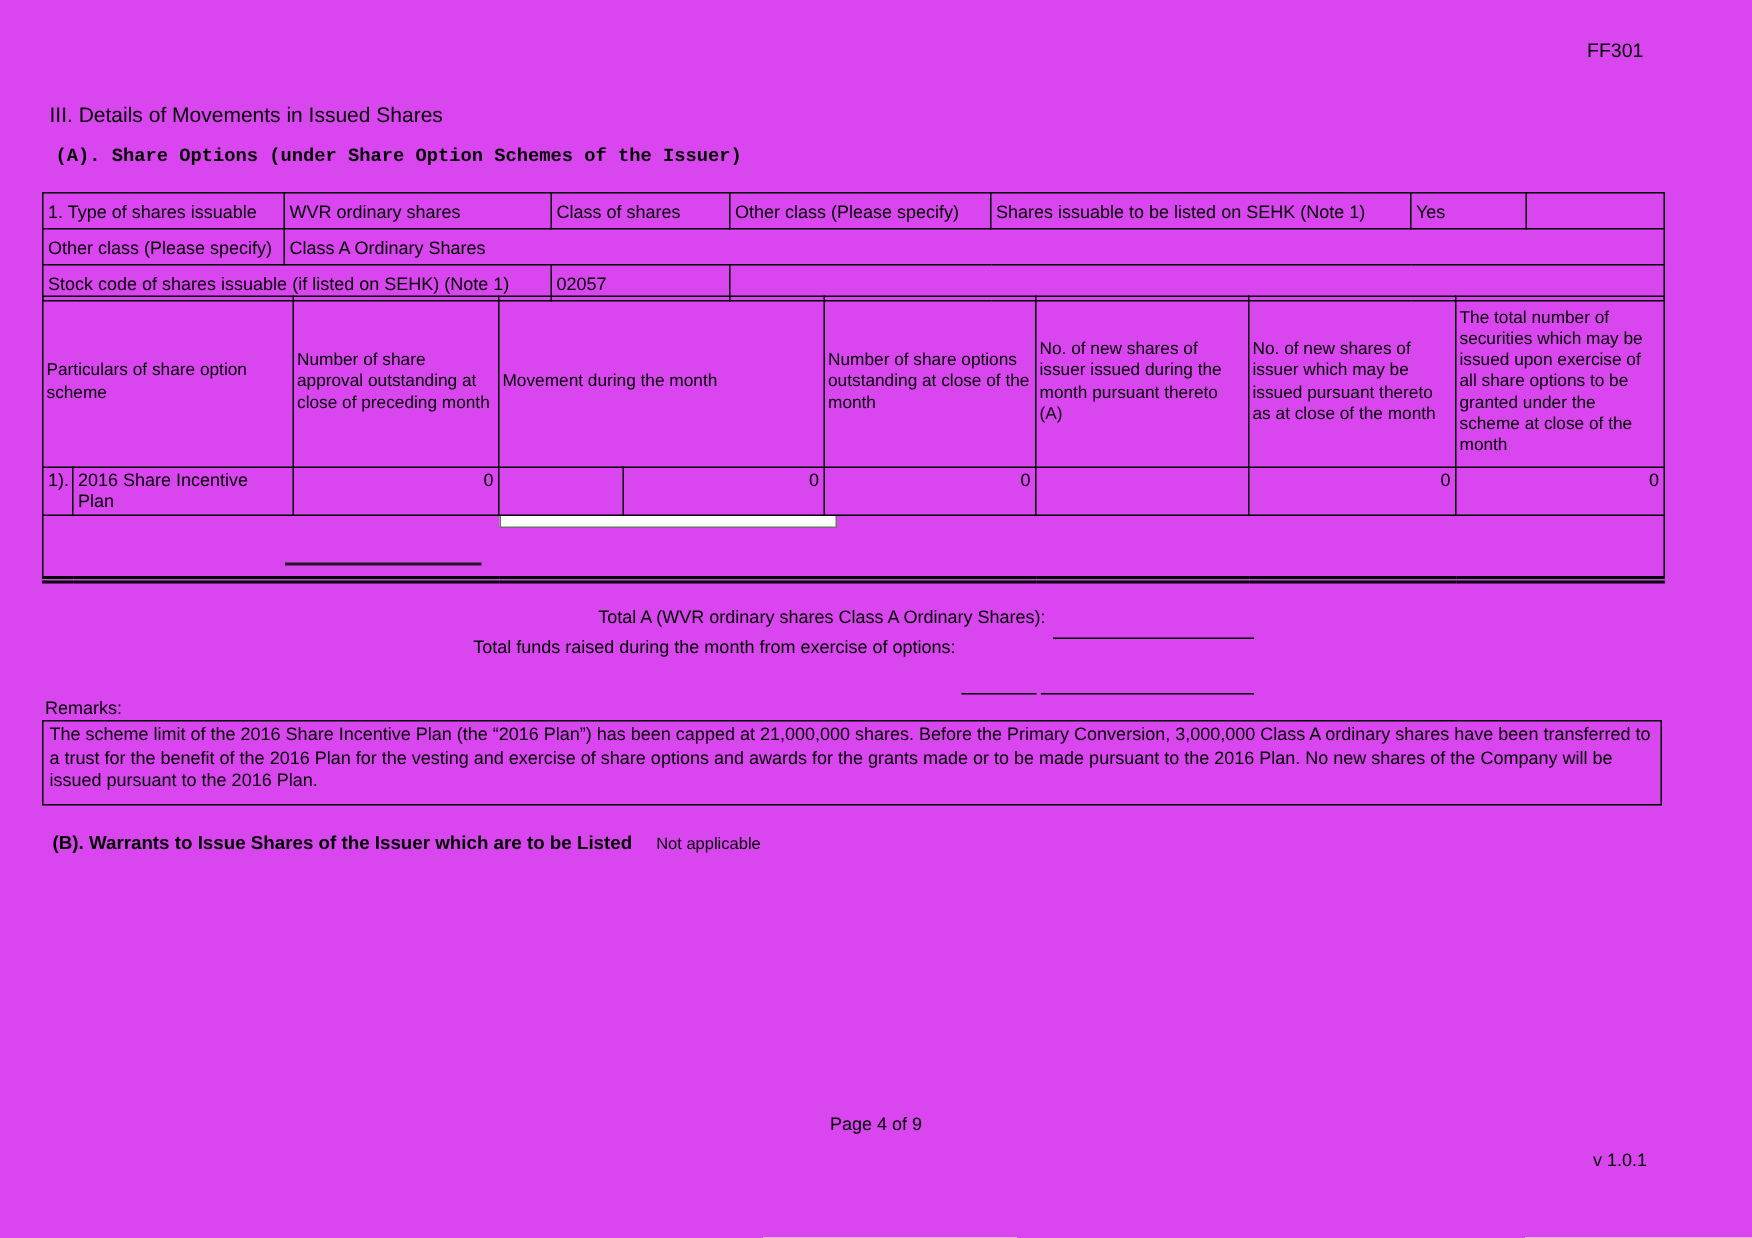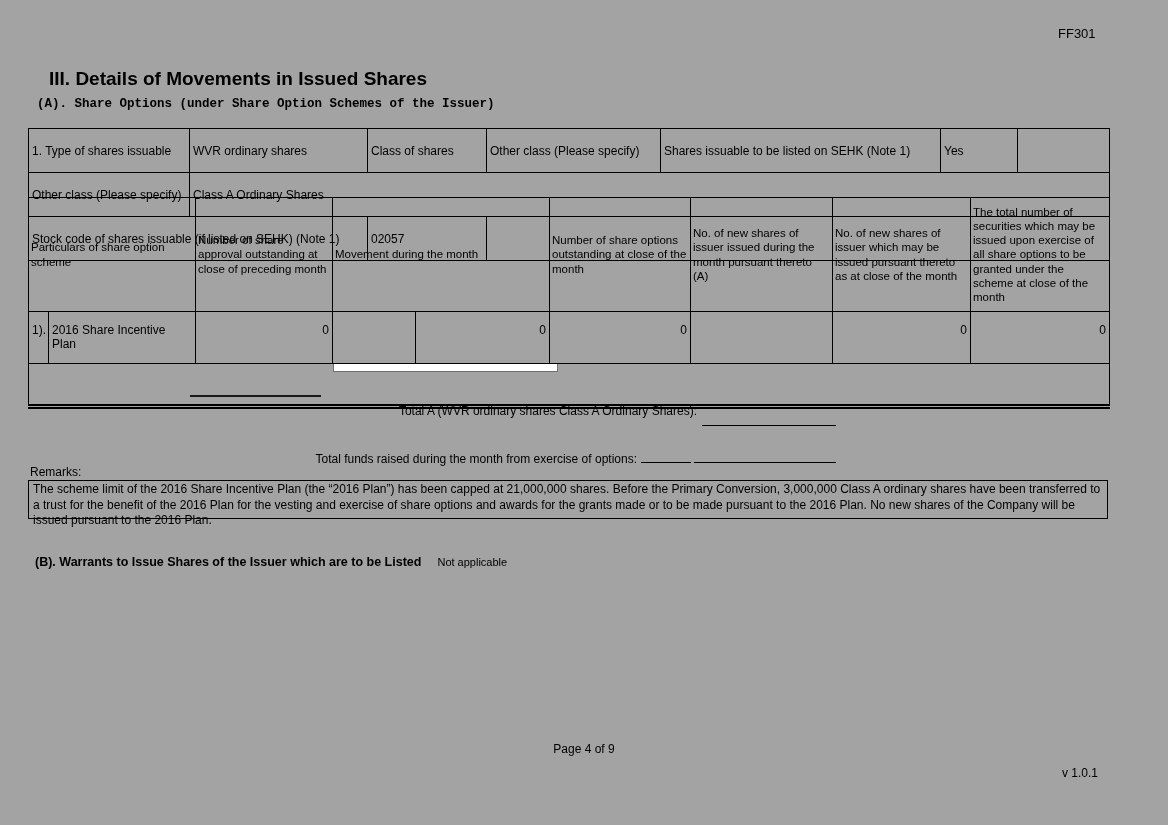--- a/index.html
+++ b/index.html
@@ -1,42 +1,42 @@
 <!DOCTYPE html>
 <html><head>
 <meta charset="utf-8">
 <style>
   html,body{margin:0;padding:0;background:#fff;}
   .page{
-    position:relative;width:1168px;height:825px;background:#a3a3a3;
+    position:relative;width:1168px;height:825px;background:#d946ef;
     font-family:"Liberation Sans","DejaVu Sans",sans-serif;color:#000;overflow:hidden;
   }
   .abs{position:absolute;}
   .ff-code{top:26px;left:1058px;font-size:13px;}
-  .h1{top:68px;left:33px;font-size:19px;font-weight:bold;margin-left:16px;}
+  .h1{top:68px;left:33px;font-size:14px;font-weight:normal;}
   .h2{top:97px;left:37px;font-size:12.5px;font-weight:bold;font-family:Liberation Mono, monospace;}
   table{border-collapse:collapse;table-layout:fixed;}
-  td{border:1px solid #000;font-size:12px;padding:11px 3px;overflow:hidden;}
+  td{border:1px solid #000;font-size:12px;padding:1px 3px;overflow:hidden;}
   .t1{top:128px;left:28px;width:1081px;}
   .t1 td{height:21px;vertical-align:middle;}
   .t2{top:197px;left:28px;width:1081px;}
   .t2 .hdr td{height:111px;text-align:left;vertical-align:middle;font-size:11.5px;line-height:1.22;padding:1px 2px;}
   .t2 .datarow td{height:29px;vertical-align:top;}
   .num{text-align:right;}
   .gmcell{height:34px;vertical-align:top;position:relative;border-bottom:5px double #000;padding:6px 3px 0 3px;}
   .gmtext{width:160px;font-size:12px;line-height:1.15;}
   .gm-underline{position:absolute;left:161px;top:31px;width:131px;height:0;border-bottom:2px solid #1a1a1a;}
   .mv-strip{position:absolute;left:304px;top:0;width:225px;height:8px;background:#fff;border:1px solid #707070;border-top:none;box-sizing:border-box;}
   .total-a-label{top:404px;left:300px;width:397px;text-align:right;font-size:12px;}
   .total-a-line{top:425px;left:702px;width:134px;height:0;border-bottom:1px solid #000;}
-  .total-funds-label{top:452px;left:250px;width:387px;text-align:right;font-size:12px;}
+  .total-funds-label{top:424px;left:250px;width:387px;text-align:right;font-size:12px;}
   .tf-line1{top:462px;left:641px;width:50px;height:0;border-bottom:1px solid #000;}
   .tf-line2{top:462px;left:694px;width:142px;height:0;border-bottom:1px solid #000;}
   .remarks-label{top:465px;left:30px;font-size:12px;}
-  .remarks-box{top:480px;left:28px;width:1080px;height:39px;border:1px solid #000;box-sizing:border-box;
+  .remarks-box{top:480px;left:28px;width:1080px;height:57px;border:1px solid #000;box-sizing:border-box;
     font-size:12px;line-height:15.5px;padding:1px 4px;}
   .sec-b{top:555px;left:35px;font-size:12.5px;}
   .sec-b .bold{font-weight:bold;}
   .sec-b .na{font-weight:normal;margin-left:16px;font-size:11px;}
   .footer-page{top:742px;left:0;right:0;text-align:center;font-size:12px;}
   .footer-ver{top:742px;left:1062px;font-size:12px;margin-top:24px;}
 </style>
 </head>
 <body>
 

